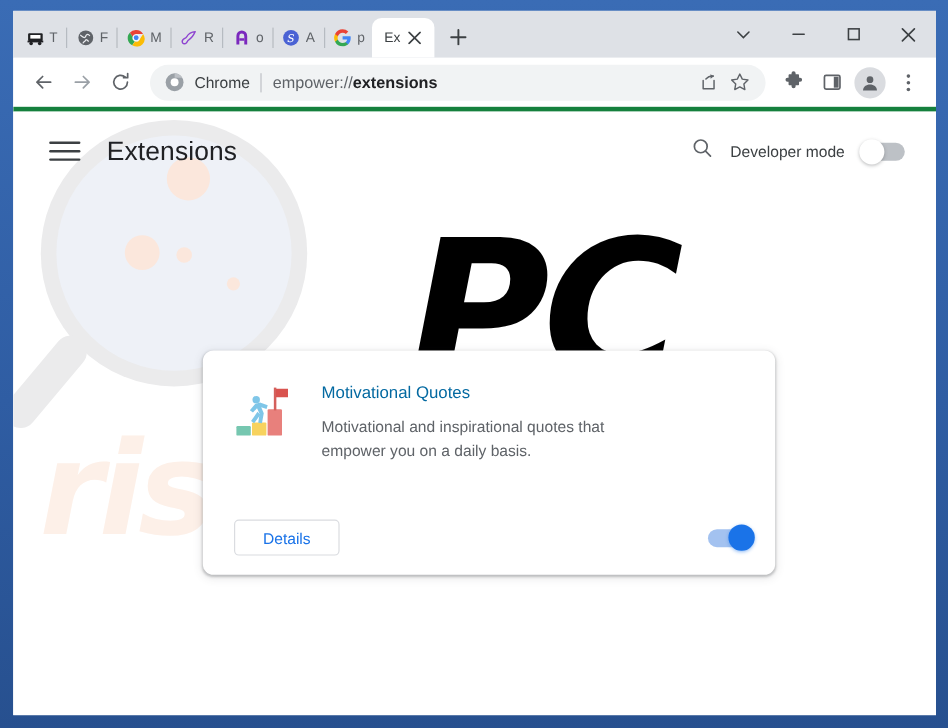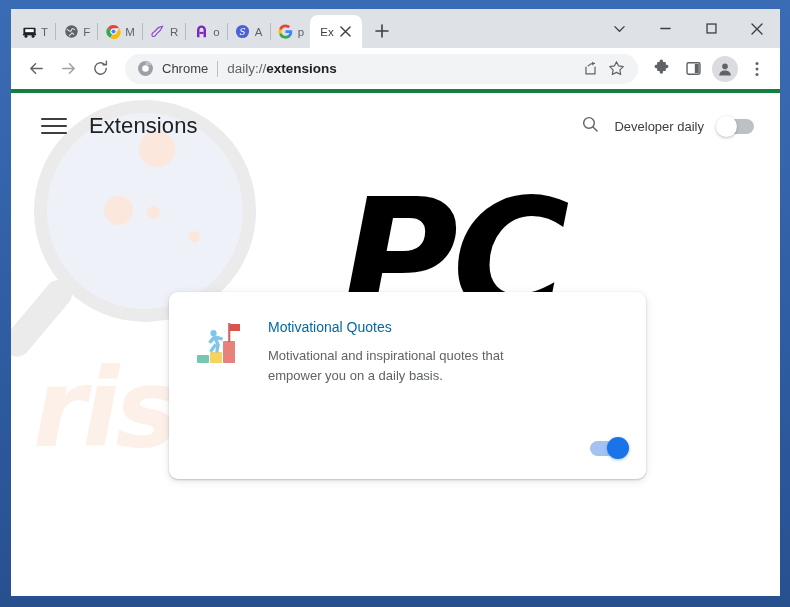--- a/index.html
+++ b/index.html
@@ -506,21 +506,21 @@
       <div id="omnibox">
         <span id="omnibox-chrome-icon">
           <svg width="17" height="17" viewBox="0 0 16 16">
             <circle cx="8" cy="8" r="7" fill="#9aa0a6"></circle>
             <circle cx="8" cy="8" r="3.1" fill="#ffffff"></circle>
             <path d="M8 1a7 7 0 016.1 3.6H8z" fill="#bdc1c6"></path>
           </svg>
         </span>
         <span id="omnibox-scheme-label">Chrome</span>
         <span id="omnibox-divider"></span>
-        <span id="omnibox-url"><span>daily://</span><b>extensions</b></span>
+        <span id="omnibox-url"><span>empower://</span><b>extensions</b></span>
         <span id="omnibox-actions">
           <span class="omni-icon">
             <svg width="17" height="17" viewBox="0 0 18 18">
               <path d="M4.2 7.5v7.3h9.6V7.5" stroke="#5f6368" stroke-width="1.3" fill="none" stroke-linecap="round" stroke-linejoin="round"></path>
               <path d="M6.6 6.2C9.5 3 13.2 3.6 13.2 3.6" stroke="#5f6368" stroke-width="1.3" fill="none" stroke-linecap="round"></path>
               <path d="M10.6 1.9l3 1.8-2.8 2.2z" fill="#5f6368"></path>
             </svg>
           </span>
           <span class="omni-icon">
             <svg width="17" height="17" viewBox="0 0 18 18">
@@ -577,21 +577,21 @@
         </div>
         <div id="page-title">Extensions</div>
 
         <div id="header-right">
           <span>
             <svg width="19" height="19" viewBox="0 0 20 20">
               <circle cx="8.4" cy="8.4" r="5.6" fill="none" stroke="#5f6368" stroke-width="1.5"></circle>
               <path d="M12.6 12.6l4.3 4.3" stroke="#5f6368" stroke-width="1.5" stroke-linecap="round"></path>
             </svg>
           </span>
-          <span id="developer-mode-label">Developer daily</span>
+          <span id="developer-mode-label">Developer mode</span>
           <span id="dev-mode-toggle">
             <span class="knob"></span>
           </span>
         </div>
       </div>
 
       <div id="extension-card">
         <div id="card-body">
           <div id="extension-icon">
             <svg width="49" height="49" viewBox="0 0 49 49">
@@ -605,20 +605,21 @@
               <path d="M19.6 24.2l-5.4 7.6 2.6 1.9 5.2-7.1z" fill="#7fc6e8"></path>
             </svg>
           </div>
           <div id="card-text">
             <div id="extension-name">Motivational Quotes</div>
             <div id="extension-description">Motivational and inspirational quotes that empower you on a daily basis.</div>
           </div>
         </div>
 
         <div id="card-footer">
+          <button class="card-button">Details</button>
           <span id="enable-toggle">
             <span class="knob"></span>
           </span>
         </div>
       </div>
 
     </div>
   </div>
 </div>
 

